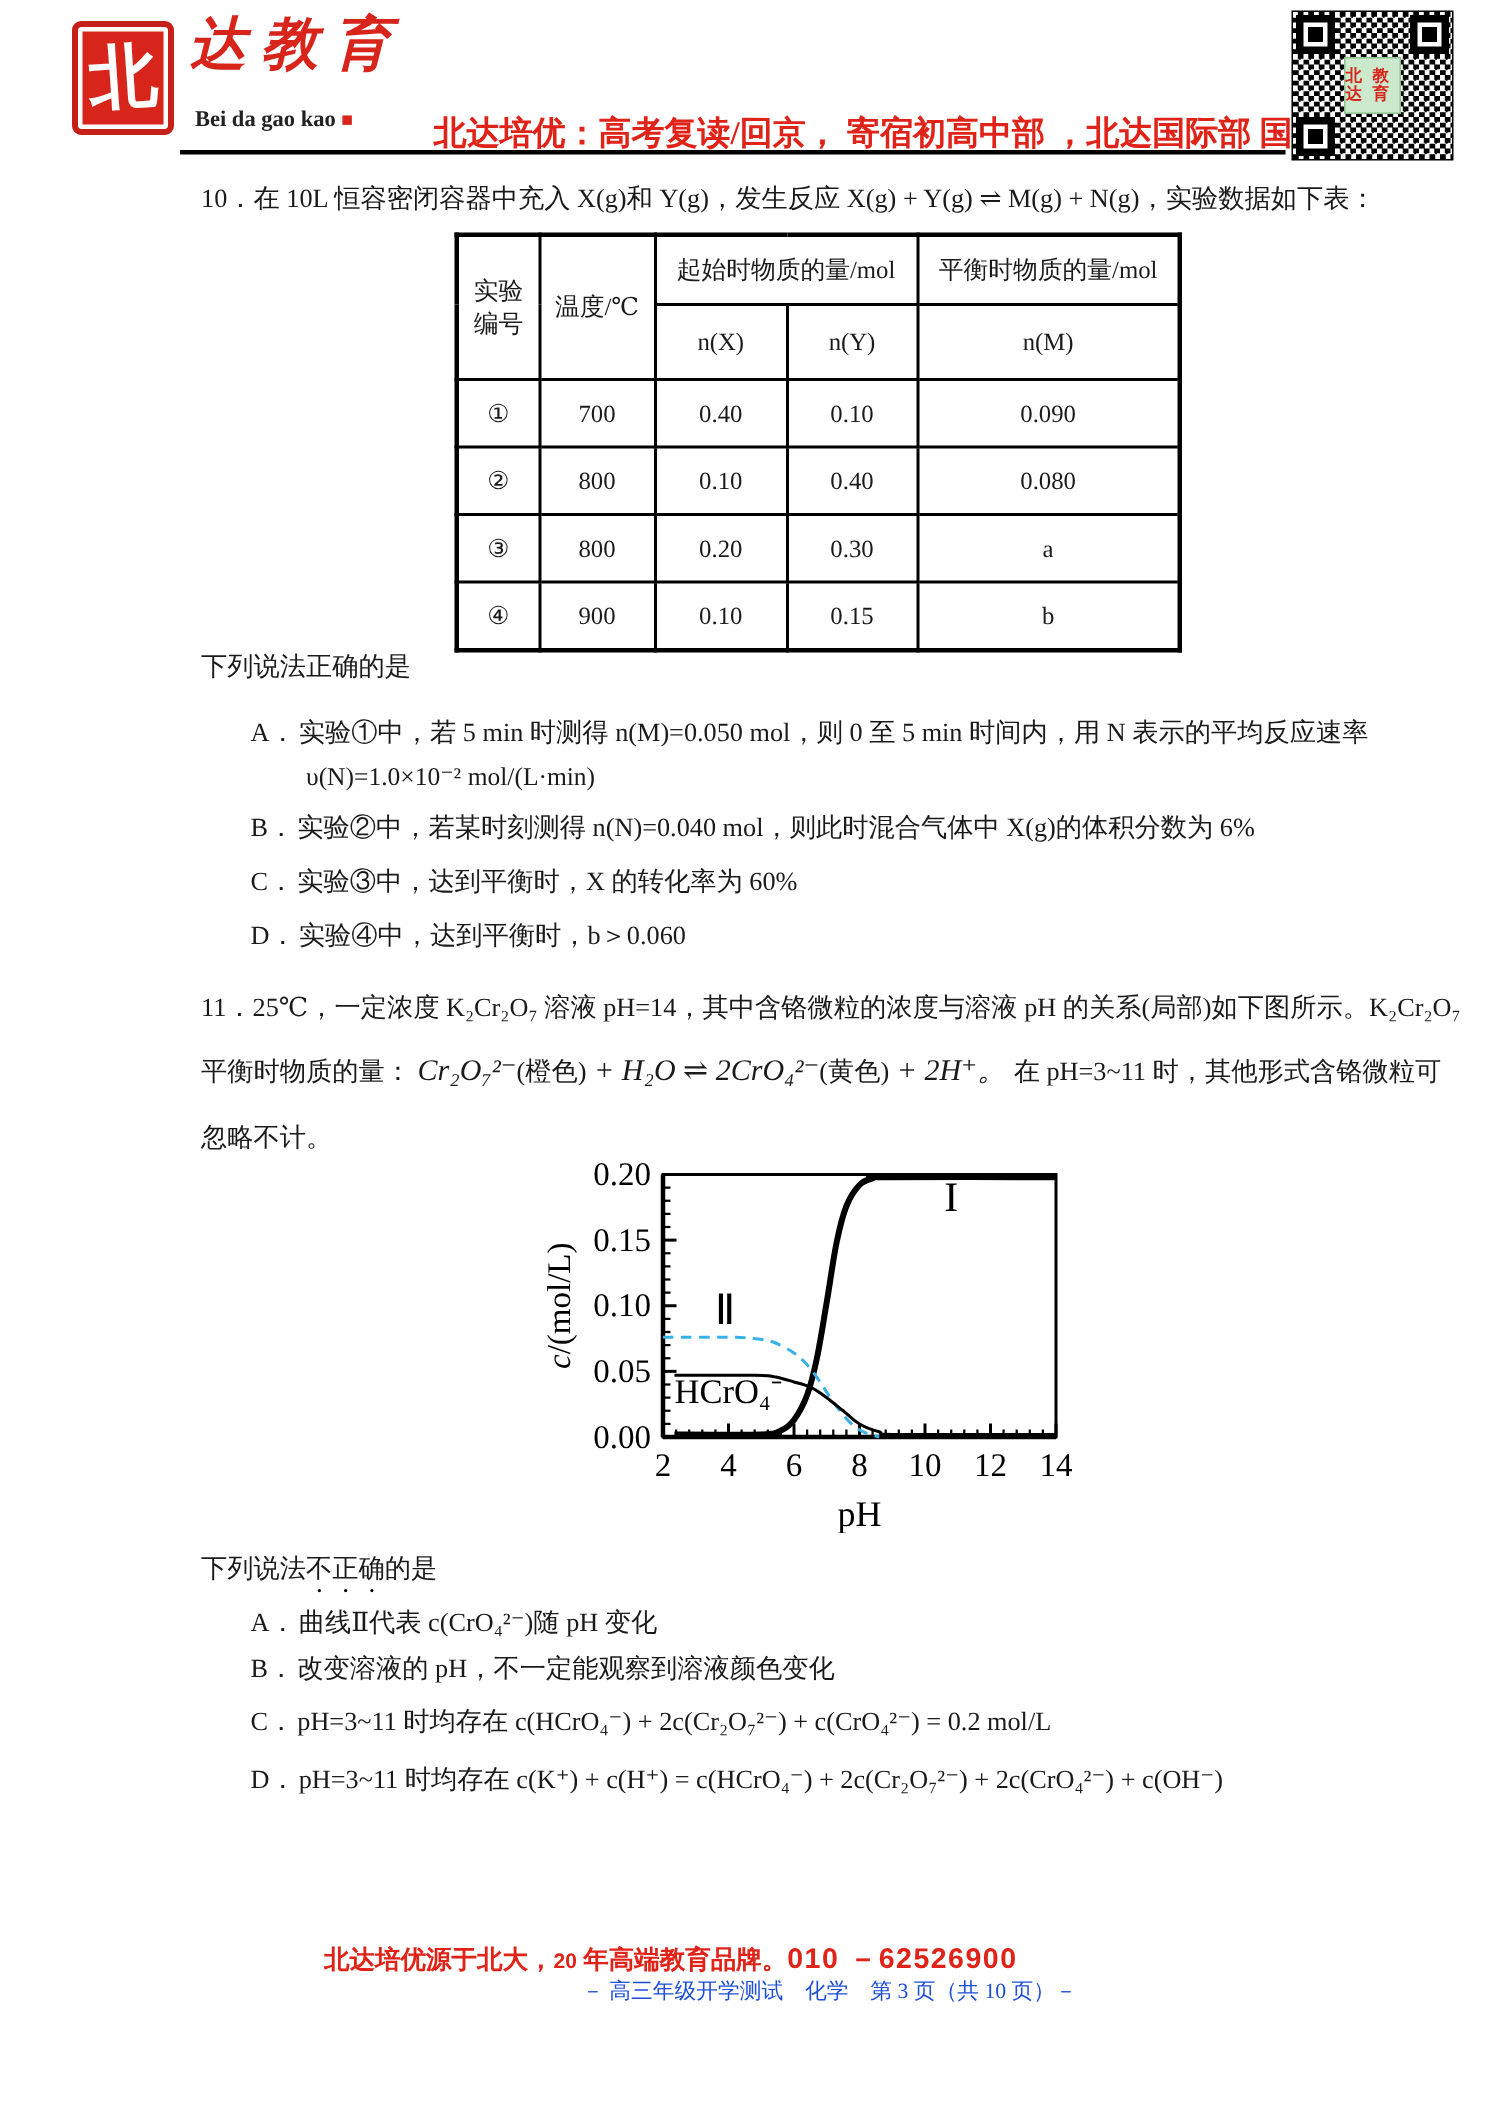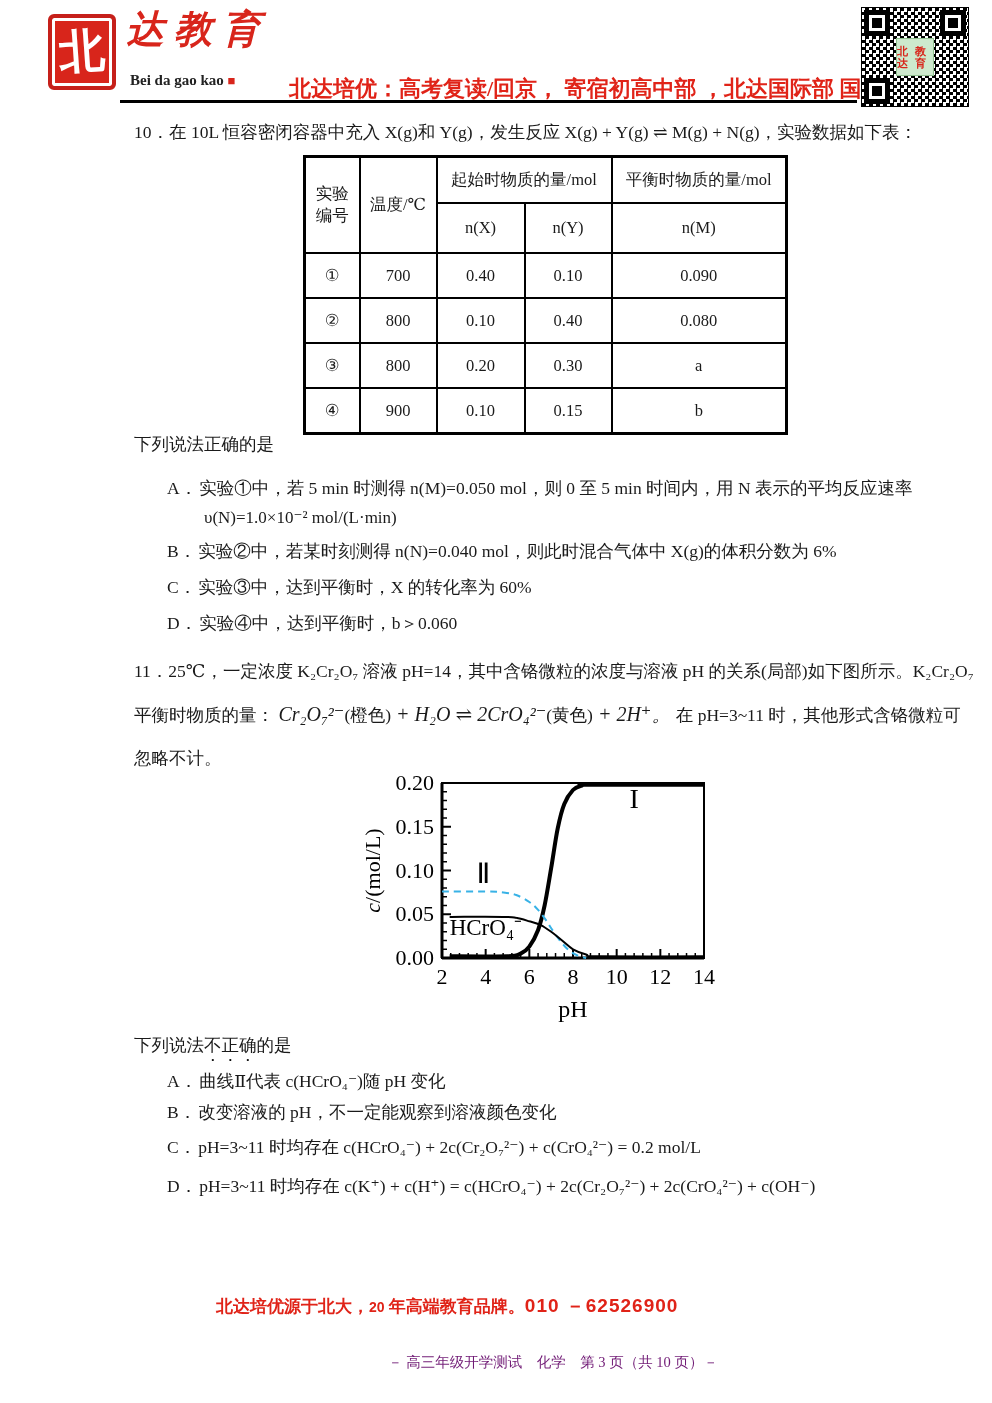--- a/index.html
+++ b/index.html
@@ -31,21 +31,21 @@
 
   
   .eq{font-size:20px;font-style:italic;}
   .eq-cn{font-size:17.5px;font-style:normal;}
   .emph{text-emphasis:filled dot #000;-webkit-text-emphasis:filled dot #000;text-emphasis-position:under left;-webkit-text-emphasis-position:under left;}
 
   
   .foot-red{color:#e02318;font-size:17px;font-weight:bold;}
   .foot-red .num{font-family:"Liberation Sans",sans-serif;font-size:14px;}
   .foot-red .phone{font-family:"Liberation Sans",sans-serif;font-size:19px;letter-spacing:1px;}
-  .foot-black{font-size:14.5px;color:#701a75;margin-top:35px;}
+  .foot-black{font-size:14.5px;color:#1d4ed8;}
 </style>
 </head>
 <body>
 
 <div>
   <div class="seal">
     <span class="seal-char">北</span>
   </div>
   <div class="brand">达教育</div>
   <div class="brand-sub">
@@ -225,21 +225,21 @@
       <text x="121.48333333333333" y="112.75000000000001" text-anchor="middle" font-size="28" font-family="&quot;Liberation Serif&quot;,serif" fill="#000">Ⅱ</text>
       <text x="123.66666666666666" y="165.25" text-anchor="middle" font-size="23" font-family="&quot;Liberation Serif&quot;,serif" fill="#000">HCrO₄⁻</text>
     </svg>
 </div>
 
 <div class="abs bodytext" style="left:134px;top:1034px;">
   <span>下列说法</span><span class="emph">不正确</span><span>的是</span>
 </div>
 
 <div class="abs bodytext" style="left:167px;top:1070px;">
-  <span class="opt-label">A．</span><span>曲线Ⅱ代表 c(HCrO₄⁻)随 pH 变化</span>
+  <span class="opt-label">A．</span><span>曲线Ⅱ代表 c(CrO₄²⁻)随 pH 变化</span>
 </div>
 <div class="abs bodytext" style="left:167px;top:1101px;">
   <span class="opt-label">B．</span><span>改变溶液的 pH，不一定能观察到溶液颜色变化</span>
 </div>
 <div class="abs bodytext" style="left:167px;top:1136px;">
   <span class="opt-label">C．</span><span>pH=3~11 时均存在 c(HCrO₄⁻) + 2c(Cr₂O₇²⁻) + c(CrO₄²⁻) = 0.2 mol/L</span>
 </div>
 <div class="abs bodytext" style="left:167px;top:1175px;">
   <span class="opt-label">D．</span><span>pH=3~11 时均存在 c(K⁺) + c(H⁺) = c(HCrO₄⁻) + 2c(Cr₂O₇²⁻) + 2c(CrO₄²⁻) + c(OH⁻)</span>
 </div>

